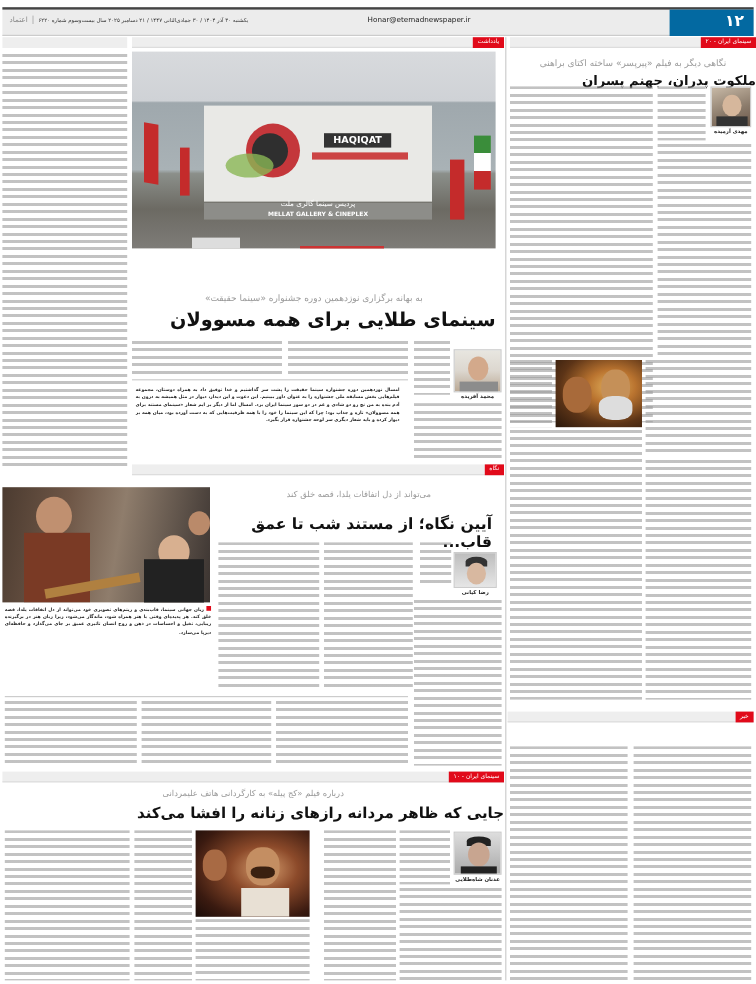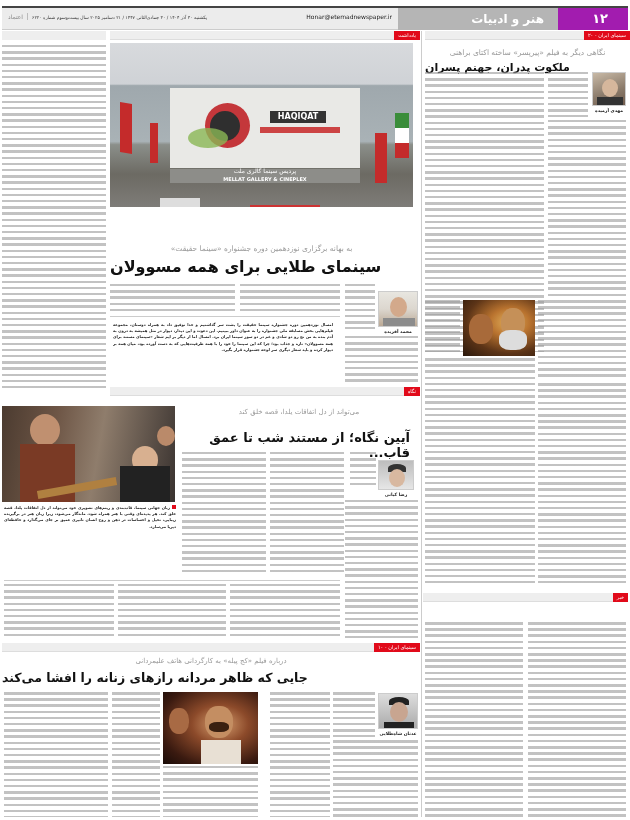--- a/index.html
+++ b/index.html
@@ -1,41 +1,40 @@
 <!DOCTYPE html>
 <html><head>
 <meta charset="utf-8">
 <style>
 *{box-sizing:border-box;margin:0;padding:0}
 body{width:630px;height:820px;background:#fff;font-family:"DejaVu Sans",sans-serif;overflow:hidden;position:relative;direction:rtl}
 .abs{position:absolute}
 .hdr{top:6px;left:2px;width:626px;height:24px;background:#ececec;border-top:2px solid #444;border-bottom:1px solid #ccc}
-.pgnum{right:0;top:0;width:70px;height:22px;background:#a21caf;color:#fff;font-size:13px;font-weight:bold;text-align:right;padding-right:20px;line-height:22px}
+.pgnum{right:0;top:0;width:70px;height:22px;background:#0369a1;color:#fff;font-size:13px;font-weight:bold;text-align:right;padding-right:8px;line-height:22px}
 .section{right:70px;top:0;width:160px;height:22px;background:#b5b5b5;color:#fff;font-size:12px;text-align:right;padding-right:14px;line-height:22px;font-weight:bold}
 .email{right:236px;top:5px;font-size:6px;color:#222;direction:ltr}
 .dateline{left:30px;top:7px;font-size:4.5px;color:#333}
 .logo{left:6px;top:5px;font-size:6px;color:#888;border-right:1px solid #bbb;padding-right:4px}
 .band{height:9px;background:#eee;border-bottom:1px solid #ddd}
 .tag{position:absolute;right:0;top:0;height:9px;background:#e10a1a;color:#fff;font-size:5px;line-height:9px;padding:0 4px}
 .txt{font-size:3.6px;line-height:6.2px;color:#555;text-align:justify;overflow:hidden}
 .fill{background:repeating-linear-gradient(to bottom,#9a9a9a 0,#9a9a9a 2.5px,transparent 2.5px,transparent 6.2px);opacity:.6}
 .kicker{color:#999;text-align:center}
-.headline{color:#111;font-weight:bold;text-align:left}
+.headline{color:#111;font-weight:bold;text-align:right}
 .photo{overflow:hidden}
 .cap{font-size:4.5px;font-weight:bold;color:#222;text-align:center}
 .rule{background:#ccc}
 .bold-txt{font-size:4px;line-height:6.4px;color:#222;font-weight:bold;text-align:justify}
 .redsq{display:inline-block;width:4px;height:4px;background:#e10a1a;margin-left:2px}
 </style>
 </head>
 <body>
 
 <div class="abs hdr">
   <div class="abs pgnum">۱۲</div>
-  <div class="abs section">هنر و ادبیات</div>
   <div class="abs email">Honar@etemadnewspaper.ir</div>
   <div class="abs dateline">یکشنبه ۳۰ آذر ۱۴۰۴ / ۳۰ جمادی‌الثانی ۱۴۴۷ / ۲۱ دسامبر ۲۰۲۵ سال بیست‌وسوم شماره ۶۲۲۰</div>
   <div class="abs logo">اعتماد</div>
 </div>
 
 <div class="abs" style="top:31px;right:0;width:205px">
   <div class="band" style="position:relative">
     <span class="tag">سینمای ایران - ۲۰</span>
   </div>
   <div class="kicker" style="font-size:7.5px;margin-top:8px">نگاهی دیگر به فیلم «پیرپسر» ساخته اکتای براهنی</div>

